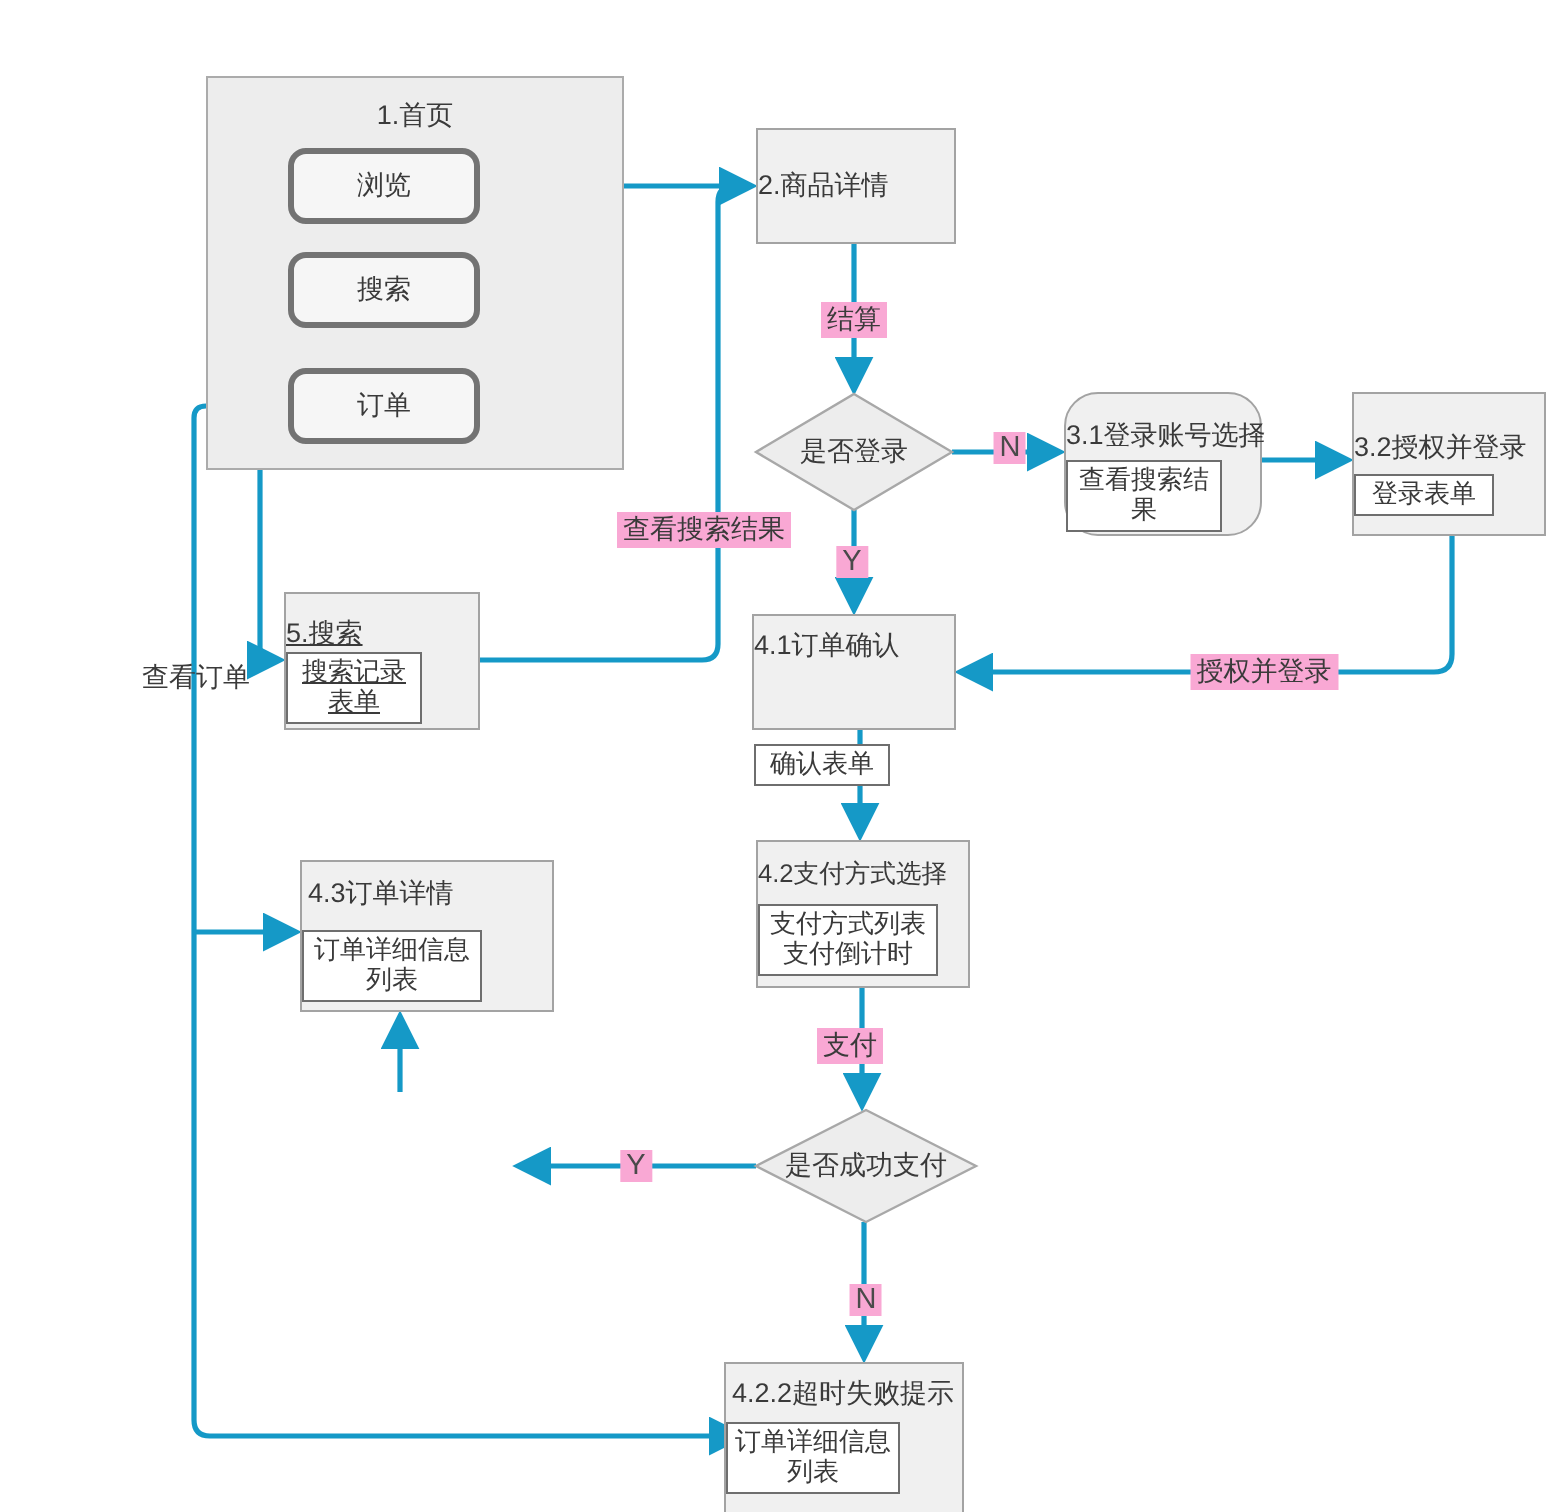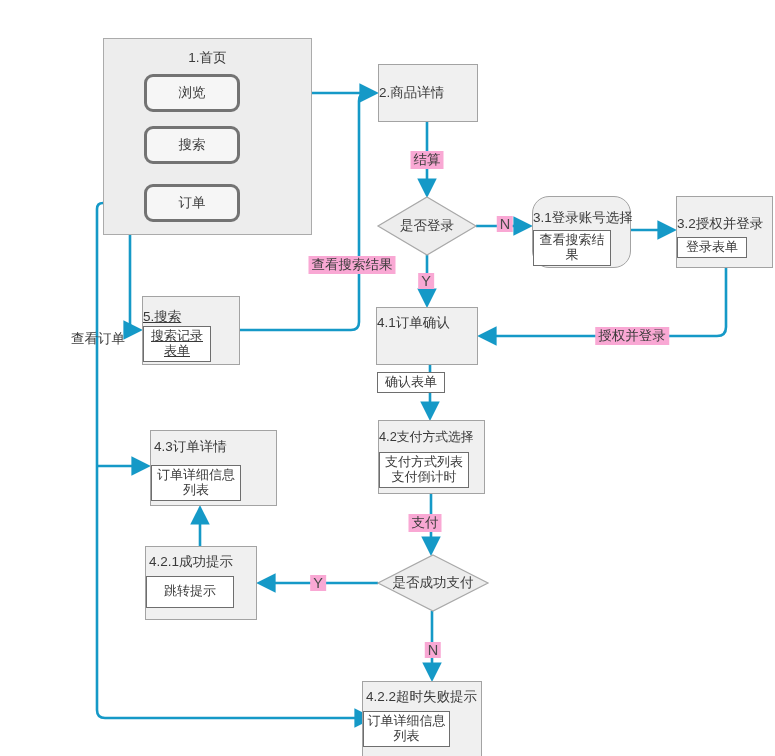--- a/index.html
+++ b/index.html
@@ -131,24 +131,20 @@
   </div>
 
   <div class="node" style="left:378px;top:420px;width:107px;height:74px;padding-top:8px;">
     <div class="node-title" style="font-size:12.8px;">4.2支付方式选择</div>
     <div class="inner" style="width:90px;margin-top:7px;">
       <span>支付方式列表</span>
       <span>支付倒计时</span>
     </div>
   </div>
 
-  <div class="node" style="left:145px;top:546px;width:112px;height:74px;padding-top:7px;">
-    <div class="node-title title-left">4.2.1成功提示</div>
-    <div class="inner" style="width:88px;height:32px;margin-top:5px;">跳转提示</div>
-  </div>
 
   <div class="diamond-label" style="left:433px;top:583px;">是否成功支付</div>
 
   <div class="node" style="left:362px;top:681px;width:120px;height:86px;padding-top:7px;">
     <div class="node-title title-left">4.2.2超时失败提示</div>
     <div class="inner" style="width:87px;margin-top:5px;">订单详细信息列表</div>
   </div>
 
   <div class="edge-label" style="left:427px;top:160px;">结算</div>
   <div class="edge-label latin" style="left:505px;top:224px;">N</div>

